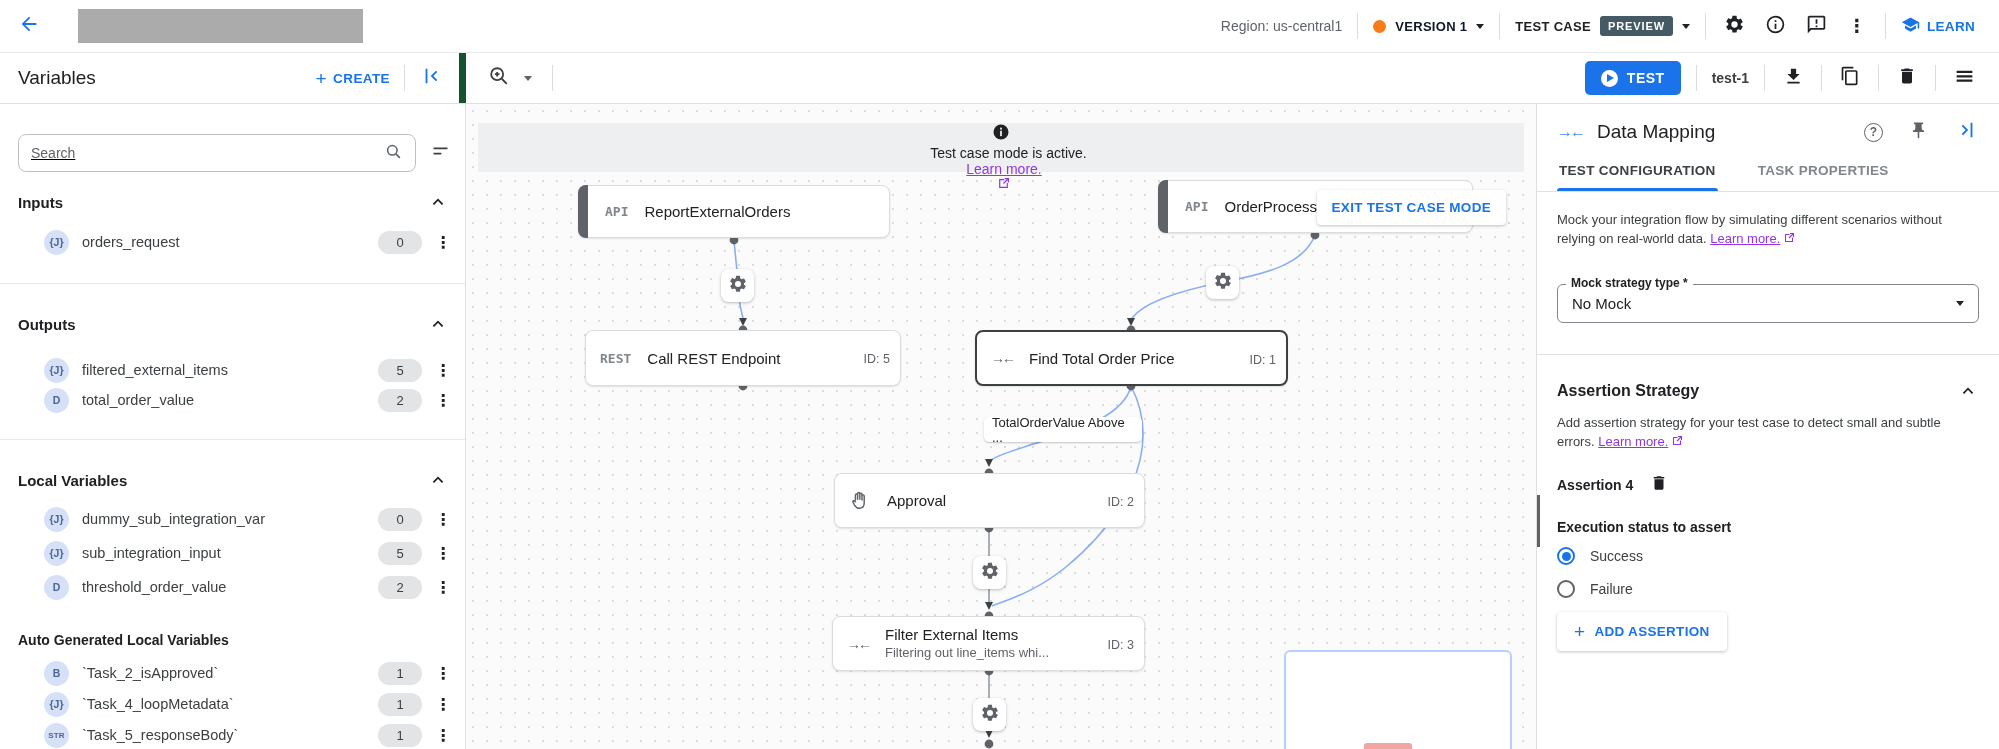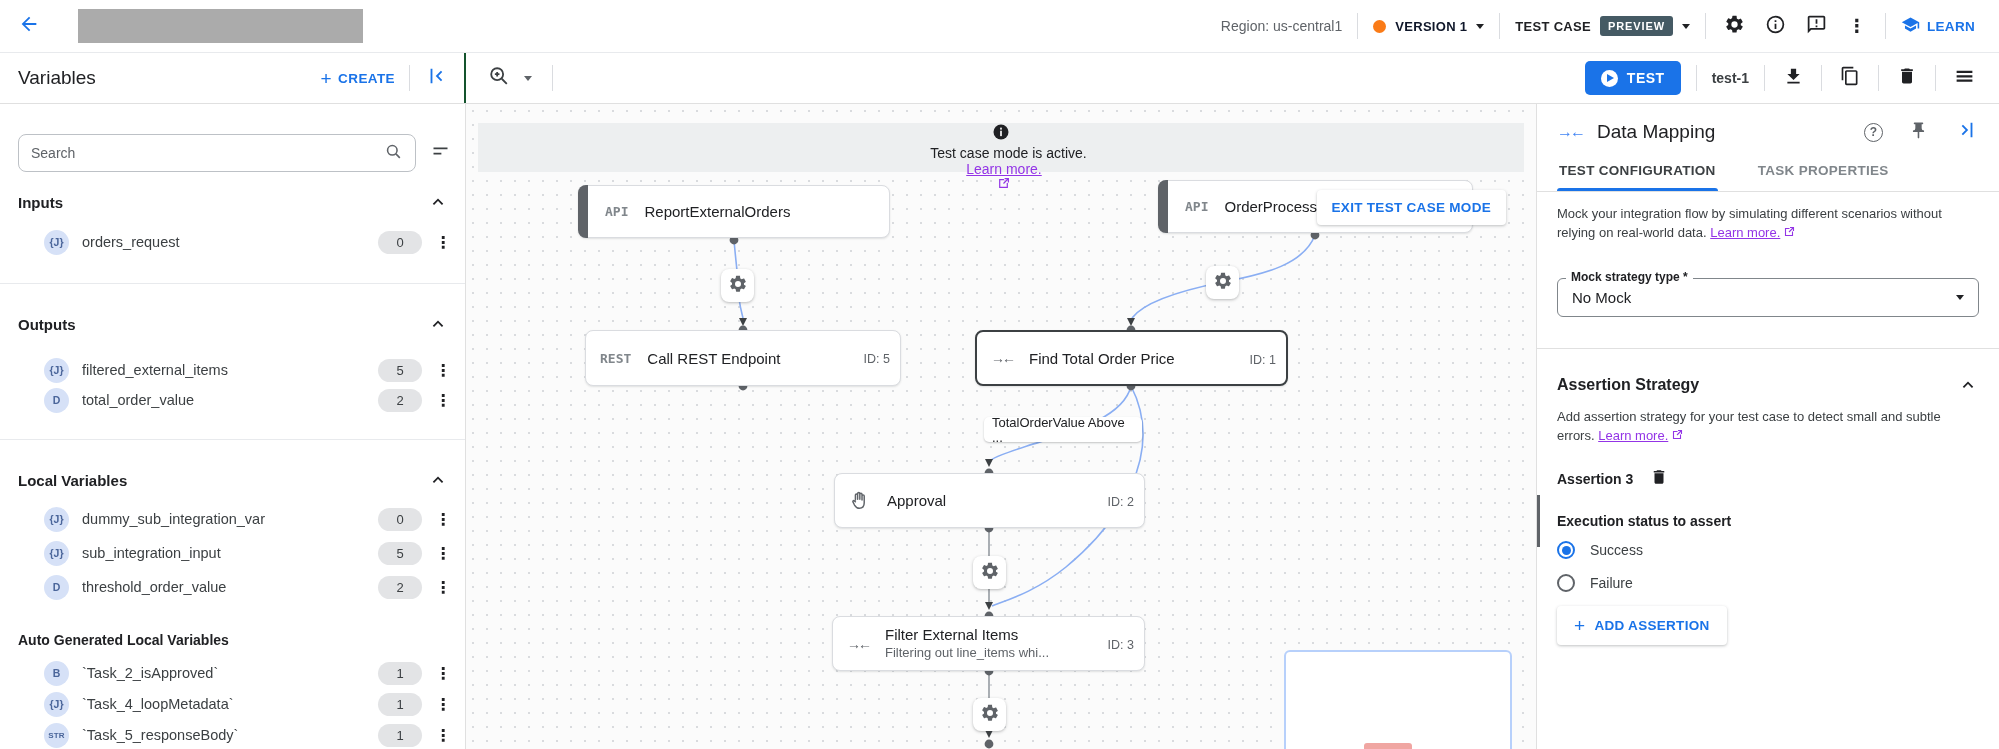--- a/index.html
+++ b/index.html
@@ -18,39 +18,39 @@
   .bold-13 { font-size:13px; font-weight:700; color:#0f172a; letter-spacing:.3px; }
   .caret-dk { width:0; height:0; border-left:4.5px solid transparent; border-right:4.5px solid transparent; border-top:5.5px solid #202124; }
   .caret-gy { width:0; height:0; border-left:4.5px solid transparent; border-right:4.5px solid transparent; border-top:5.5px solid #5f6368; }
   .preview-badge { background:#455a64; color:#fff; font-size:11px; font-weight:700; letter-spacing:.9px; padding:4px 8px; border-radius:3px; }
   .icon-btn { display:flex; align-items:center; justify-content:center; width:26px; height:26px; cursor:pointer; }
   .kebab-txt { font-size:18px; font-weight:700; color:#202124; line-height:1; }
   .learn { display:flex; align-items:center; gap:7px; color:#1a73e8; font-size:13.5px; font-weight:700; letter-spacing:.3px; cursor:pointer; }
 
   
   .toolbar { height: 51px; border-bottom: 1px solid #e0e0e0; display:flex; align-items:stretch; }
-  .tb-left { width:466px; border-right:2px solid #14532d; display:flex; align-items:center; padding:0 14px 0 18px; gap:14px; }
+  .tb-left { width:466px; border-right:7px solid #14532d; display:flex; align-items:center; padding:0 14px 0 18px; gap:14px; }
   .tb-title { font-size:19px; color:#202124; }
   .create-btn { margin-left:auto; display:flex; align-items:center; gap:6px; color:#1a73e8; font-size:13.5px; font-weight:700; letter-spacing:.4px; cursor:pointer; }
   .plus-glyph { font-size:19px; font-weight:400; line-height:1; }
   .tb-mid { flex:1; display:flex; align-items:center; padding-left:20px; gap:12px; }
   .tb-right { display:flex; align-items:center; padding-right:22px; }
   .tb-right .vdiv { margin:0 15px; }
   .test-btn { background:#1a73e8; color:#fff; height:34px; border-radius:5px; display:flex; align-items:center; gap:9px; padding:0 16px; font-size:14px; font-weight:700; letter-spacing:.5px; cursor:pointer; }
   .play { width:17px; height:17px; background:#fff; border-radius:50%; display:flex; align-items:center; justify-content:center; }
   .play-tri { width:0; height:0; border-top:4.5px solid transparent; border-bottom:4.5px solid transparent; border-left:7px solid #1a73e8; margin-left:2px; }
   .testcase-name { font-size:14px; font-weight:700; color:#3c4043; }
 
   
   .main { display:flex; height:645px; }
 
   
   .left-panel { width:466px; border-right:1px solid #e0e0e0; overflow:hidden; }
   .search-row { display:flex; align-items:center; gap:11px; margin:30px 12px 0 18px; }
-  .search-box { flex:1; height:38px; border:1px solid #bdc1c6; border-radius:8px; display:flex; align-items:center; padding:0 12px; }
+  .search-box { flex:1; height:38px; border:1px solid #bdc1c6; border-radius:8px; display:flex; align-items:center; padding:0 12px;text-decoration:underline; }
   .search-box input { flex:1; border:none; outline:none; background:transparent; font-size:14px; color:#3c4043; font-family:inherit; }
   .search-box input::placeholder { color:#5f6368; }
   .sec-head { display:flex; align-items:center; margin:0 16px 0 18px; height:20px; }
   .sec-title { font-size:15px; font-weight:700; color:#202124; }
   .sec-head .chev { margin-left:auto; cursor:pointer; display:flex; }
   .sub-head { font-size:14px; font-weight:700; color:#202124; margin:31px 16px 0 18px; }
   .var-row { display:flex; align-items:center; height:28px; margin:0 14px 0 44px; gap:13px; }
   .vicon { width:25px; height:25px; min-width:25px; border-radius:50%; background:#d6e1f7; color:#4a659a; font-weight:700; font-size:10.5px; display:flex; align-items:center; justify-content:center; }
   .vicon.str { font-size:8px; letter-spacing:.2px; }
   .vname { font-size:14.5px; color:#3c4043; white-space:nowrap; }
@@ -90,21 +90,21 @@
   .right-panel { width:463px; border-left:1px solid #e0e0e0; position:relative; padding:0 20px; }
   .rp-head { display:flex; align-items:center; gap:14px; margin-top:15px; height:26px; }
   .rp-merge { font-size:16px; color:#4285f4; letter-spacing:-3px; font-weight:700; }
   .rp-title { font-size:19px; color:#202124; }
   .rp-icons { margin-left:auto; display:flex; align-items:center; gap:22px; }
   .help-ico { width:19px; height:19px; border:1.8px solid #5f6368; border-radius:50%; color:#5f6368; font-size:12px; font-weight:700; display:flex; align-items:center; justify-content:center; cursor:pointer; }
   .rp-tabs { display:flex; gap:38px; margin:7px -20px 0; padding-left:20px; border-bottom:1px solid #e0e0e0;align-items:center; }
   .tab { position:relative; padding:11px 2px 13px; font-size:13.5px; font-weight:700; letter-spacing:.3px; color:#80868b; cursor:pointer; }
   .tab.active { color:#3c4043; }
   .tab.active::after { content:""; position:absolute; left:0; right:0; bottom:0; height:3px; background:#1a73e8; border-radius:3px 3px 0 0; }
-  .rp-desc { margin-top:13px; font-size:13px; line-height:1.45; color:#3c4043; }
+  .rp-desc { margin-top:19px; font-size:13px; line-height:1.45; color:#3c4043; }
   .link-purple { color:#9334e6; text-decoration:underline; cursor:pointer; }
   .ext-inline { display:inline-block; vertical-align:-1px; margin-left:3px; }
   .field { position:relative; margin-top:34px; height:39px; border:1px solid #80868b; border-radius:6px; display:flex; align-items:center; padding:0 14px; cursor:pointer; }
   .field-label { position:absolute; top:-9px; left:8px; background:#fff; padding:0 5px; font-size:12px; font-weight:700; color:#202124; }
   .field-value { font-size:15px; color:#202124; }
   .field .caret-dk { margin-left:auto; }
   .rp-div { height:1px; background:#e0e0e0; margin:31px -20px 0; }
   .as-head { display:flex; align-items:center; margin-top:25px; height:22px; }
   .as-title { font-size:16px; font-weight:600; color:#202124; }
   .as-head .chev { margin-left:auto; cursor:pointer; display:flex; }
@@ -505,21 +505,21 @@
       </div>
 
       <div class="rp-desc" style="margin-top:12px">
         <span>Add assertion strategy for your test case to detect small and subtle errors.</span>
         <span class="link-purple">Learn more.</span><span class="ext-inline"><svg width="12" height="12" viewBox="0 0 24 24">
               <path fill="none" stroke="#9334e6" stroke-width="2.2" d="M13 5H5v14h14v-8M14 3h7v7M21 3l-9 9"></path>
             </svg></span>
       </div>
 
       <div class="a1-row">
-        <span class="a1-title">Assertion 3</span>
+        <span class="a1-title">Assertion 4</span>
         <span class="icon-btn" style="width:20px;height:20px">
           <span><svg width="18" height="18" viewBox="0 0 24 24" fill="#202124">
                 <path d="M6 19c0 1.1.9 2 2 2h8c1.1 0 2-.9 2-2V7H6v12zM19 4h-3.5l-1-1h-5l-1 1H5v2h14V4z"></path>
               </svg></span>
         </span>
       </div>
 
 
       <div class="status-label">Execution status to assert</div>
 

